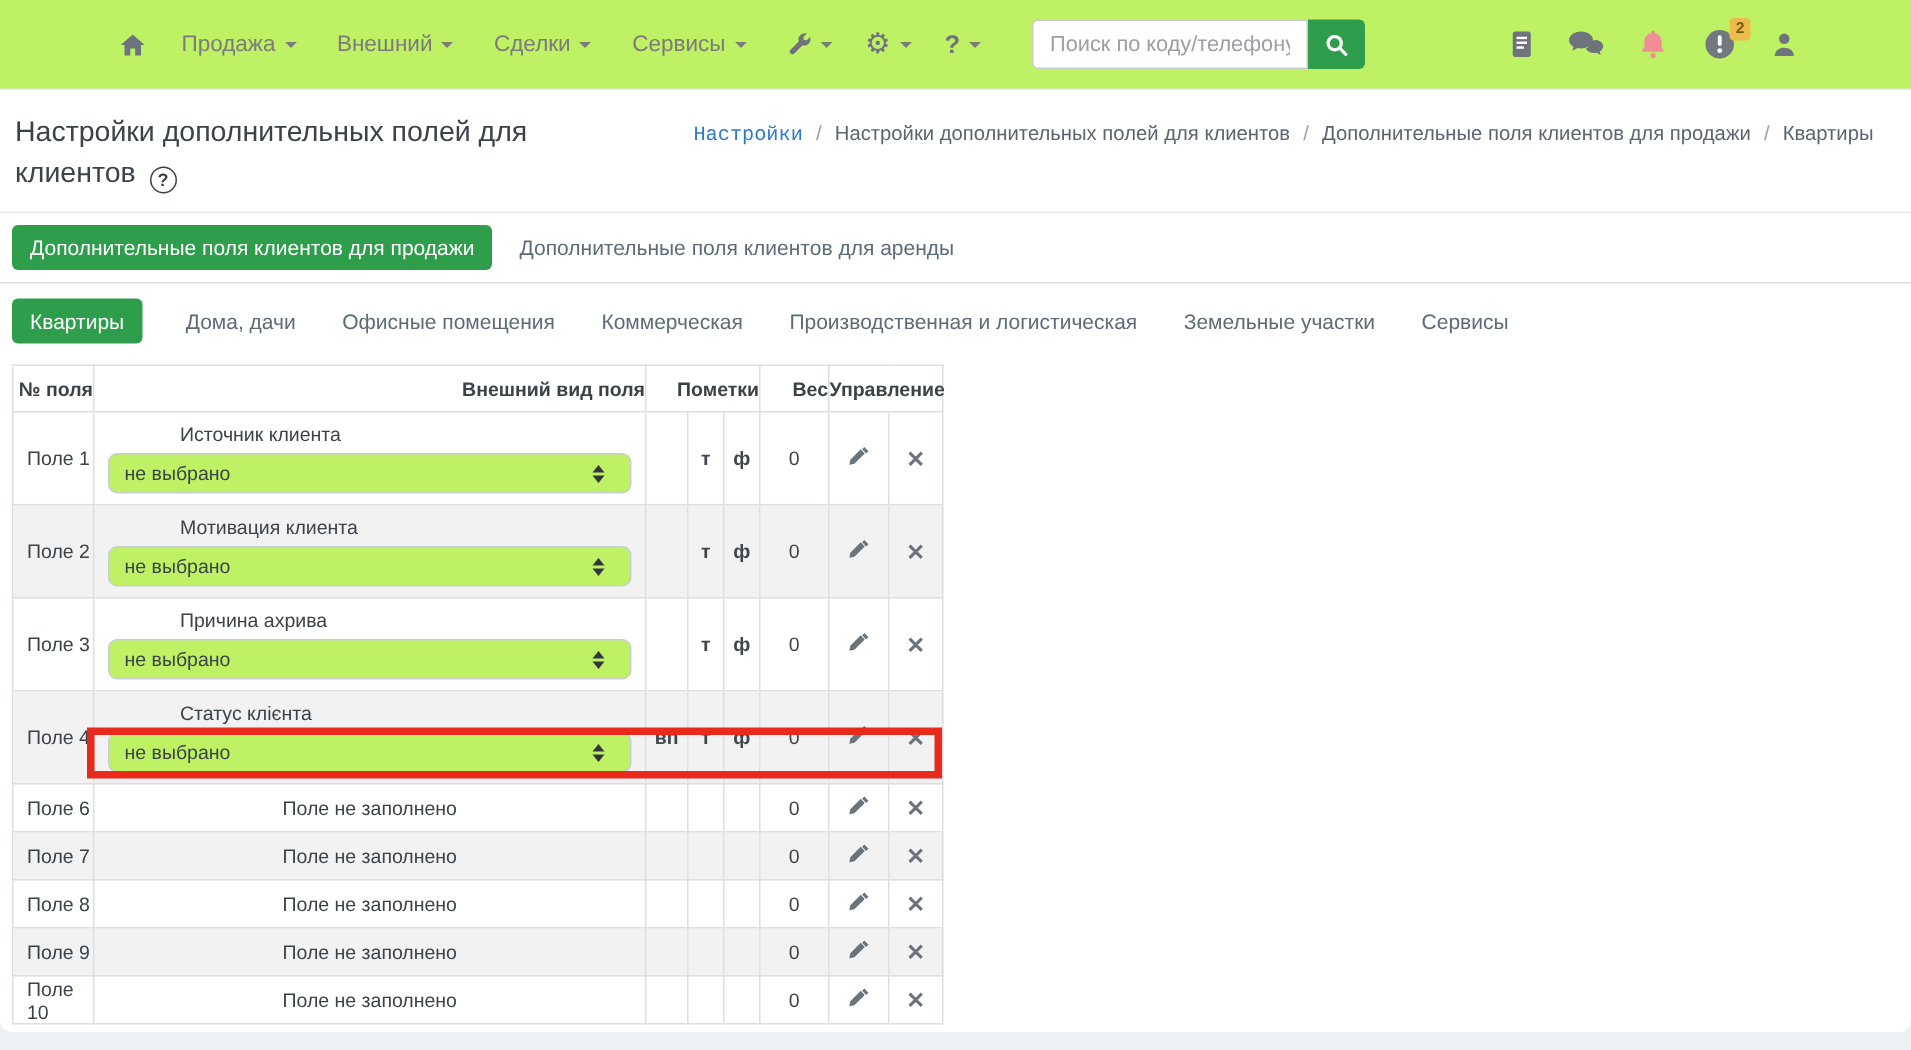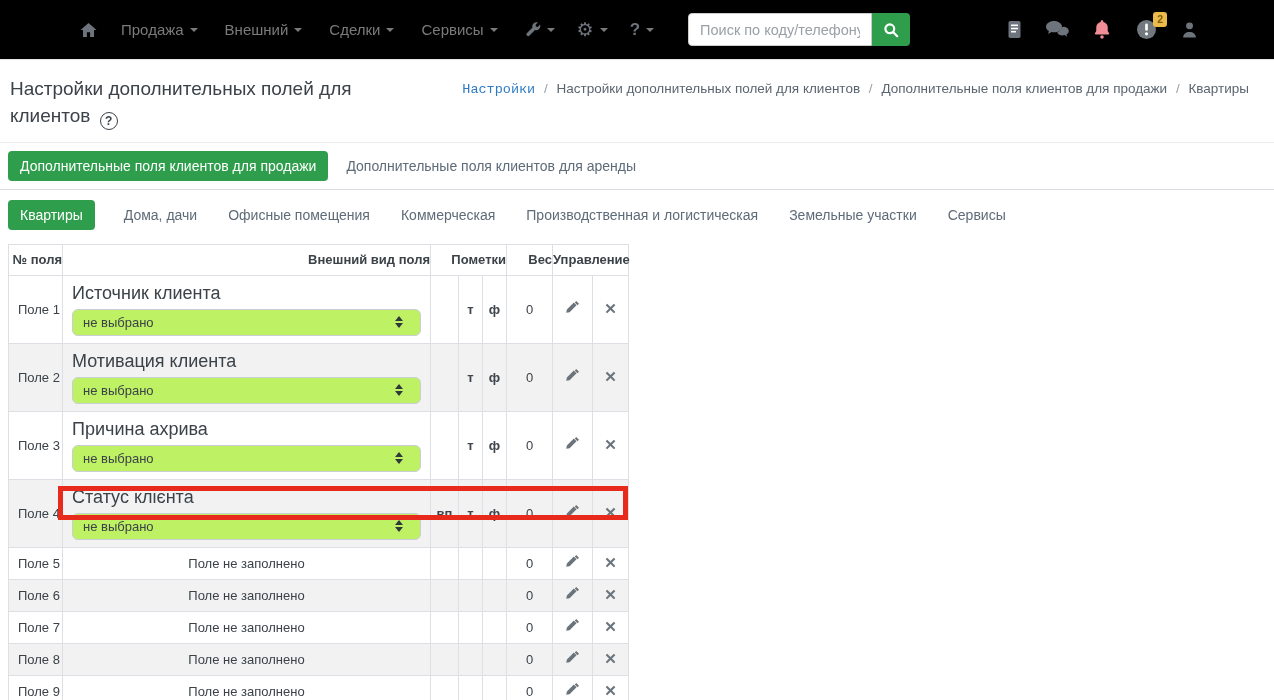--- a/index.html
+++ b/index.html
@@ -1,20 +1,20 @@
 <!DOCTYPE html>
 <html><head>
 <meta charset="utf-8">
 <style>
   * { box-sizing: border-box; margin: 0; padding: 0; }
   html,body { width:1274px; height:700px; overflow:hidden; }
   body { background:#eceff3; font-family:"Liberation Sans", sans-serif; }
 
   
-  .navbar { height:60px; background:#000000; border-bottom:1px solid #e5e5e5;
+  .navbar { height:60px; background:#bef264; border-bottom:1px solid #e5e5e5;
             display:flex; align-items:center; padding-left:80px; }
   .nav-item { color:#7b7b7b; font-size:15px; margin-right:27px; display:flex;
               align-items:center; gap:6px; cursor:pointer; white-space:nowrap; }
   .nav-item.icon-item { margin-right:22px; }
   .caret { width:0; height:0; border-left:4px solid transparent;
            border-right:4px solid transparent; border-top:4px solid #7b7b7b; }
   .home { margin-right:24px; display:flex; align-items:center; }
   .gear-glyph { font-size:19px; line-height:1; color:#6d747c; }
   .help-glyph { font-size:17px; font-weight:bold; color:#6d747c; }
 
@@ -60,21 +60,21 @@
   .table-wrap { position:relative; margin:12px 0 0 8px; width:640px; }
   table { border-collapse:collapse; table-layout:fixed; width:620px;
           font-size:13px; color:#3b4248; }
   th, td { border:1px solid #dce0e4; }
   th { height:31px; font-weight:bold; text-align:right; font-size:13px; color:#3b4248; }
   tbody tr:nth-child(even) { background:#f2f2f2; }
   tr.filled td { height:54px; }
   tr.empty td { height:32px; }
   td.num { padding-left:9px; }
   td.view-filled { padding:7px 9px; vertical-align:middle; }
-  .fld-label { font-size:18px; margin-bottom:5px; }
+  .fld-label { font-size:13px; margin-bottom:5px;margin-left:48px; }
   .select { height:27px; border:1px solid #c9ced3; border-radius:6px;
             display:flex; align-items:center; justify-content:space-between;
             padding:0 9px 0 10px; background:#bef264; cursor:pointer; }
   .updown { display:flex; flex-direction:column; gap:2px; margin-right:8px; }
   .updown i { width:0; height:0; border-left:4px solid transparent;
               border-right:4px solid transparent; display:block; }
   .updown .up { border-bottom:5px solid #32373c; }
   .updown .down { border-top:5px solid #32373c; }
   td.mark { text-align:center; font-weight:bold; color:#3f464d; }
   td.weight { text-align:center; }
@@ -307,32 +307,20 @@
           <td class="mark">т</td>
           <td class="mark">ф</td>
           <td class="weight">0</td>
           <td class="icon-cell"><svg width="15" height="15" viewBox="0 0 16 16">
                 <path fill="#6b737b" d="M12 1.1l2.9 2.9-1.6 1.6-2.9-2.9zM9.4 2.7l2.9 2.9-7.4 7.4-3.6.7.7-3.6z"></path>
               </svg></td>
           <td class="icon-cell"><span class="x-icon">✕</span></td>
         </tr>
 
         <tr class="empty">
-          <td class="num">Поле 5</td>
-          <td class="empty-view">Поле не заполнено</td>
-          <td class="mark"></td>
-          <td class="mark"></td>
-          <td class="mark"></td>
-          <td class="weight">0</td>
-          <td class="icon-cell"><svg width="15" height="15" viewBox="0 0 16 16">
-                <path fill="#6b737b" d="M12 1.1l2.9 2.9-1.6 1.6-2.9-2.9zM9.4 2.7l2.9 2.9-7.4 7.4-3.6.7.7-3.6z"></path>
-              </svg></td>
-          <td class="icon-cell"><span class="x-icon">✕</span></td>
-        </tr>
-        <tr class="empty">
           <td class="num">Поле 6</td>
           <td class="empty-view">Поле не заполнено</td>
           <td class="mark"></td>
           <td class="mark"></td>
           <td class="mark"></td>
           <td class="weight">0</td>
           <td class="icon-cell"><svg width="15" height="15" viewBox="0 0 16 16">
                 <path fill="#6b737b" d="M12 1.1l2.9 2.9-1.6 1.6-2.9-2.9zM9.4 2.7l2.9 2.9-7.4 7.4-3.6.7.7-3.6z"></path>
               </svg></td>
           <td class="icon-cell"><span class="x-icon">✕</span></td>

